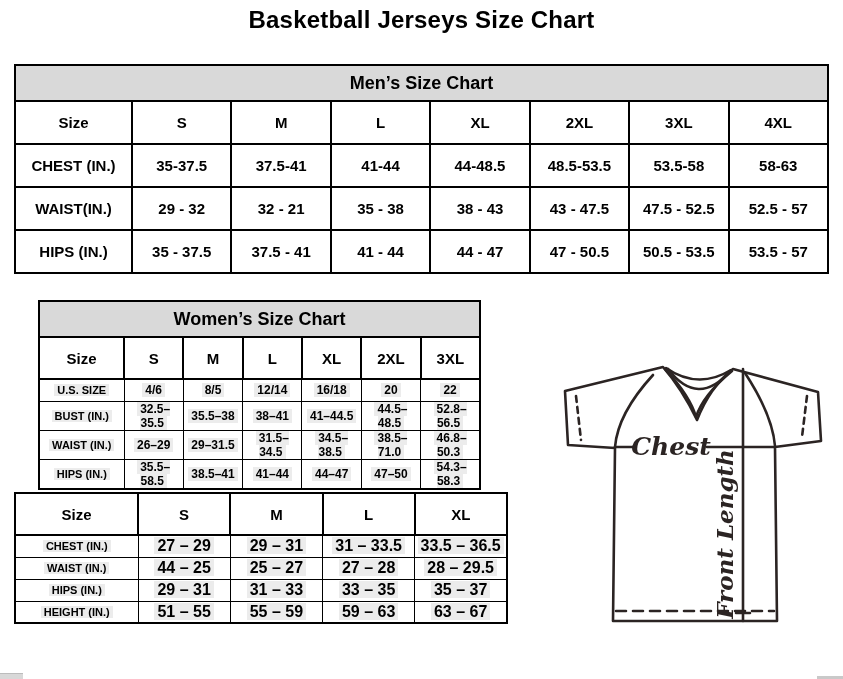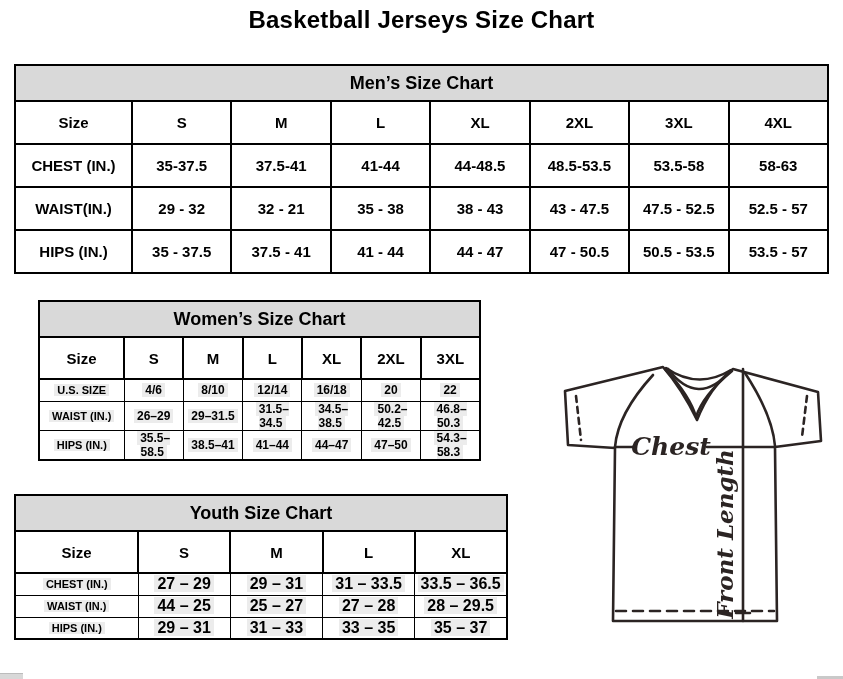--- a/index.html
+++ b/index.html
@@ -129,50 +129,58 @@
       <th>S</th>
       <th>M</th>
       <th>L</th>
       <th>XL</th>
       <th>2XL</th>
       <th>3XL</th>
     </tr>
     <tr>
       <td class="lbl"><span class="hl">U.S. SIZE</span></td>
       <td><span class="hl">4/6</span></td>
-      <td><span class="hl">8/10</span></td>
+      <td><span class="hl">8/5</span></td>
       <td><span class="hl">12/14</span></td>
       <td><span class="hl">16/18</span></td>
       <td><span class="hl">20</span></td>
       <td><span class="hl">22</span></td>
+    </tr>
+    <tr>
+      <td class="lbl"><span class="hl">BUST (IN.)</span></td>
+      <td><span class="hl">32.5–35.5</span></td>
+      <td><span class="hl">35.5–38</span></td>
+      <td><span class="hl">38–41</span></td>
+      <td><span class="hl">41–44.5</span></td>
+      <td><span class="hl">44.5–48.5</span></td>
+      <td><span class="hl">52.8–56.5</span></td>
     </tr>
     <tr>
       <td class="lbl"><span class="hl">WAIST (IN.)</span></td>
       <td><span class="hl">26–29</span></td>
       <td><span class="hl">29–31.5</span></td>
       <td><span class="hl">31.5–34.5</span></td>
       <td><span class="hl">34.5–38.5</span></td>
-      <td><span class="hl">50.2–42.5</span></td>
+      <td><span class="hl">38.5–71.0</span></td>
       <td><span class="hl">46.8–50.3</span></td>
     </tr>
     <tr>
       <td class="lbl"><span class="hl">HIPS (IN.)</span></td>
       <td><span class="hl">35.5–58.5</span></td>
       <td><span class="hl">38.5–41</span></td>
       <td><span class="hl">41–44</span></td>
       <td><span class="hl">44–47</span></td>
       <td><span class="hl">47–50</span></td>
       <td><span class="hl">54.3–58.3</span></td>
     </tr>
   </tbody>
     </table>
 </section>
 
 <section class="chart youth">
-  <div class="chart-band">Youth Size Chart</div>
   <table>
     <colgroup>
         <col class="c0">
         <col>
         <col>
         <col>
         <col>
       </colgroup>
     <tbody>
         <tr>
@@ -196,20 +204,27 @@
       <td><span class="hl">27 – 28</span></td>
       <td><span class="hl">28 – 29.5</span></td>
     </tr>
     <tr>
       <td class="lbl"><span class="hl">HIPS (IN.)</span></td>
       <td><span class="hl">29 – 31</span></td>
       <td><span class="hl">31 – 33</span></td>
       <td><span class="hl">33 – 35</span></td>
       <td><span class="hl">35 – 37</span></td>
     </tr>
+    <tr>
+      <td class="lbl"><span class="hl">HEIGHT (IN.)</span></td>
+      <td><span class="hl">51 – 55</span></td>
+      <td><span class="hl">55 – 59</span></td>
+      <td><span class="hl">59 – 63</span></td>
+      <td><span class="hl">63 – 67</span></td>
+    </tr>
   </tbody>
     </table>
 </section>
 
 <div class="jersey">
   <svg viewBox="0 0 284 278" xmlns="http://www.w3.org/2000/svg">
     <g fill="none" stroke="#2b2423" stroke-width="2.6" stroke-linejoin="round" stroke-linecap="round">
 
       <path fill="#ffffff" d="M107,8 L9,32 L12,86 L59,89 L57,262 L221,262 L219,88 L265,82 L262,33 L177,10
                Q154,28 141,61 Q126,30 107,8 Z"></path>

